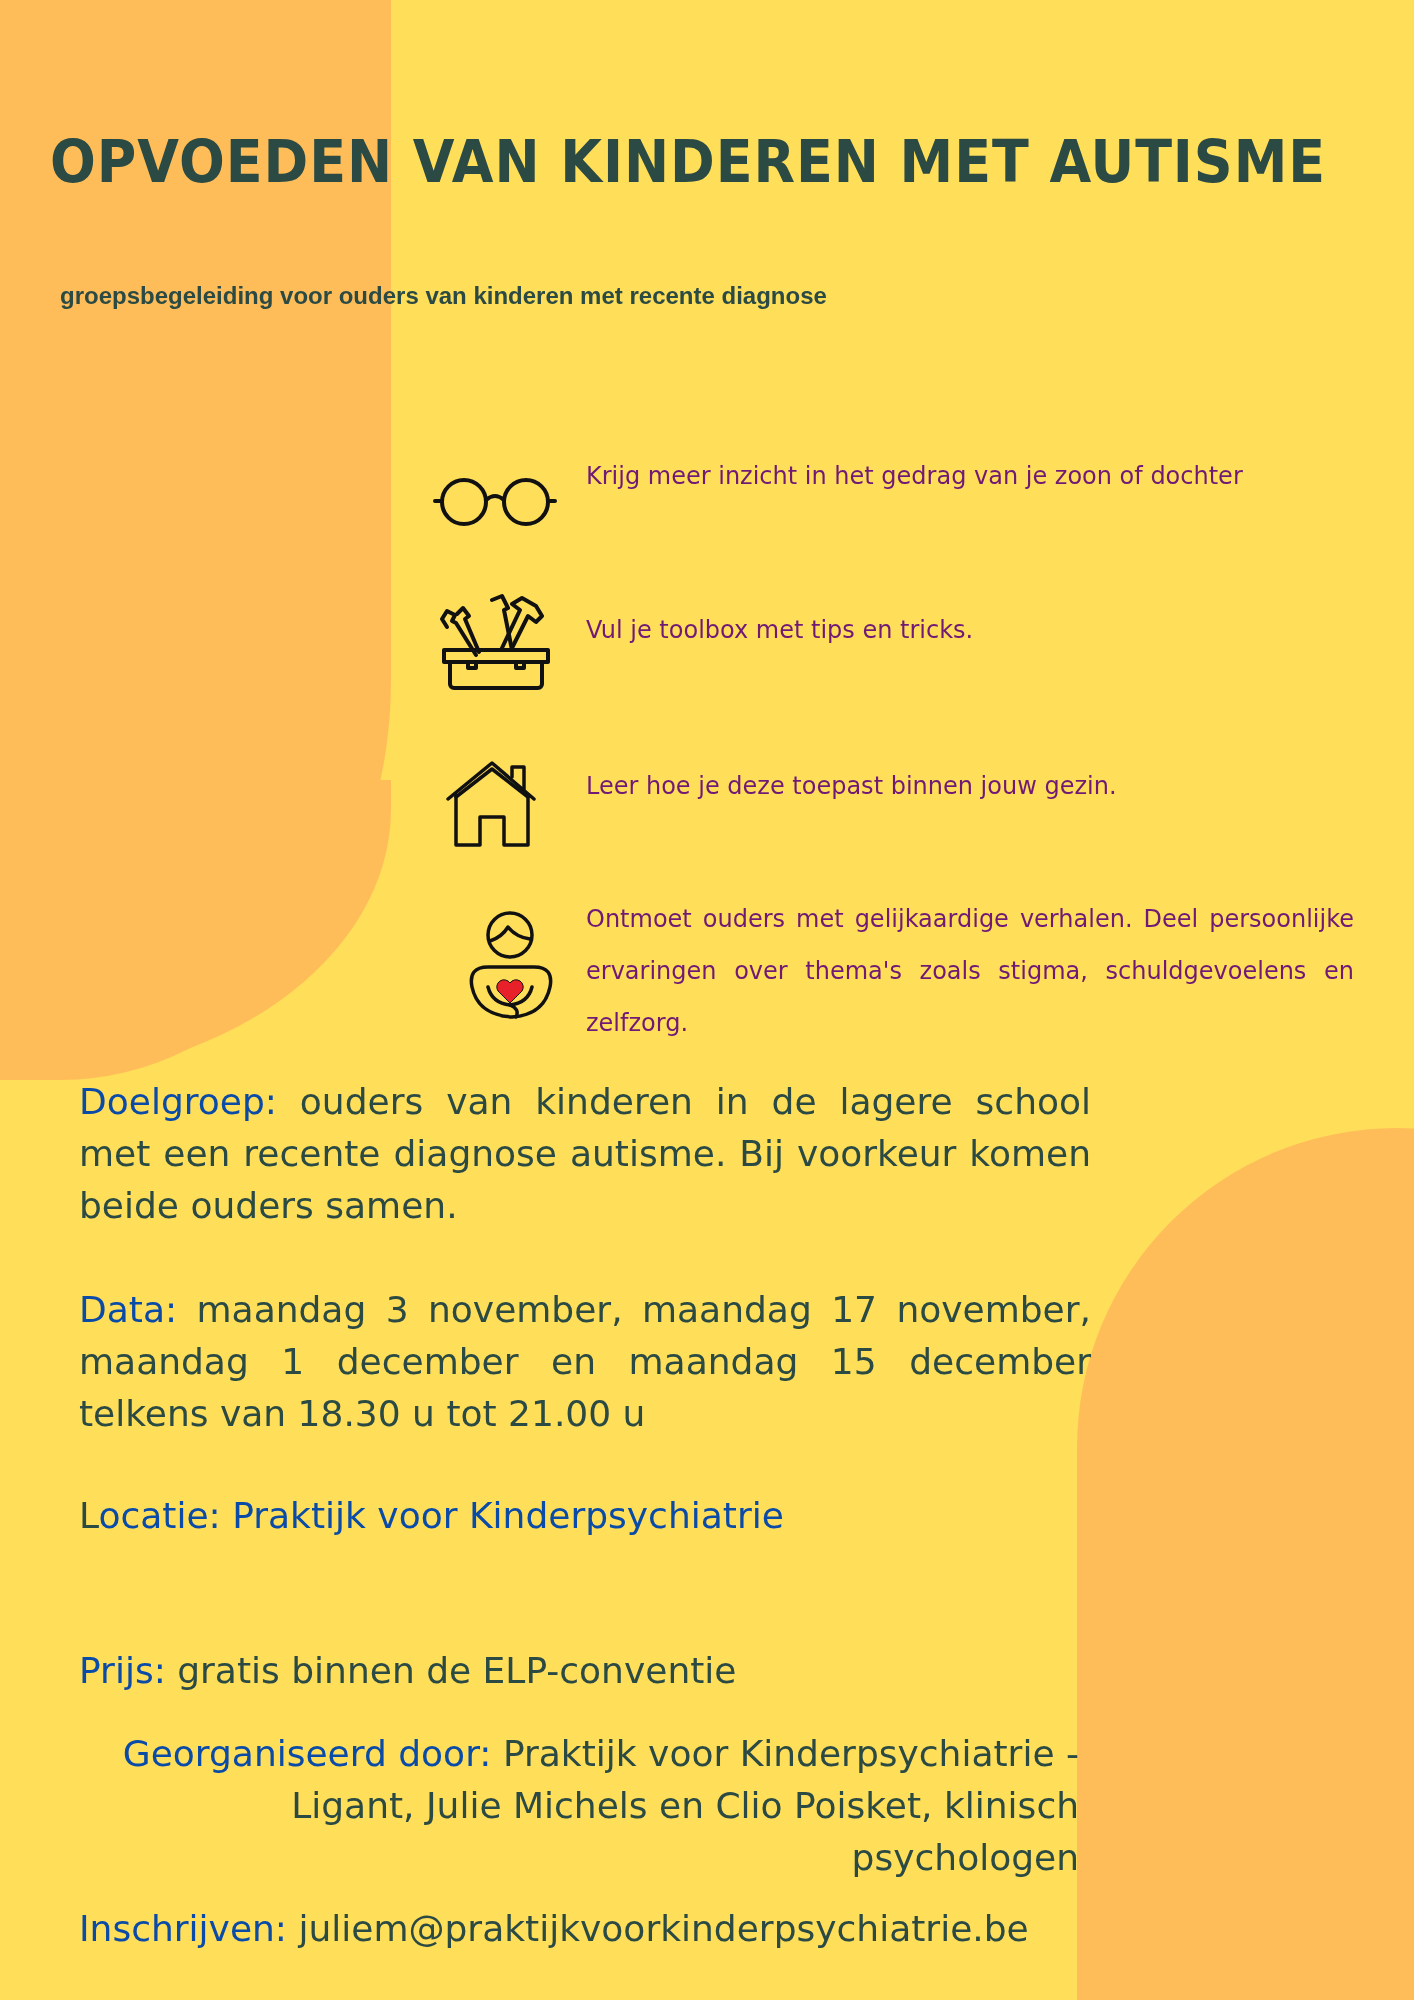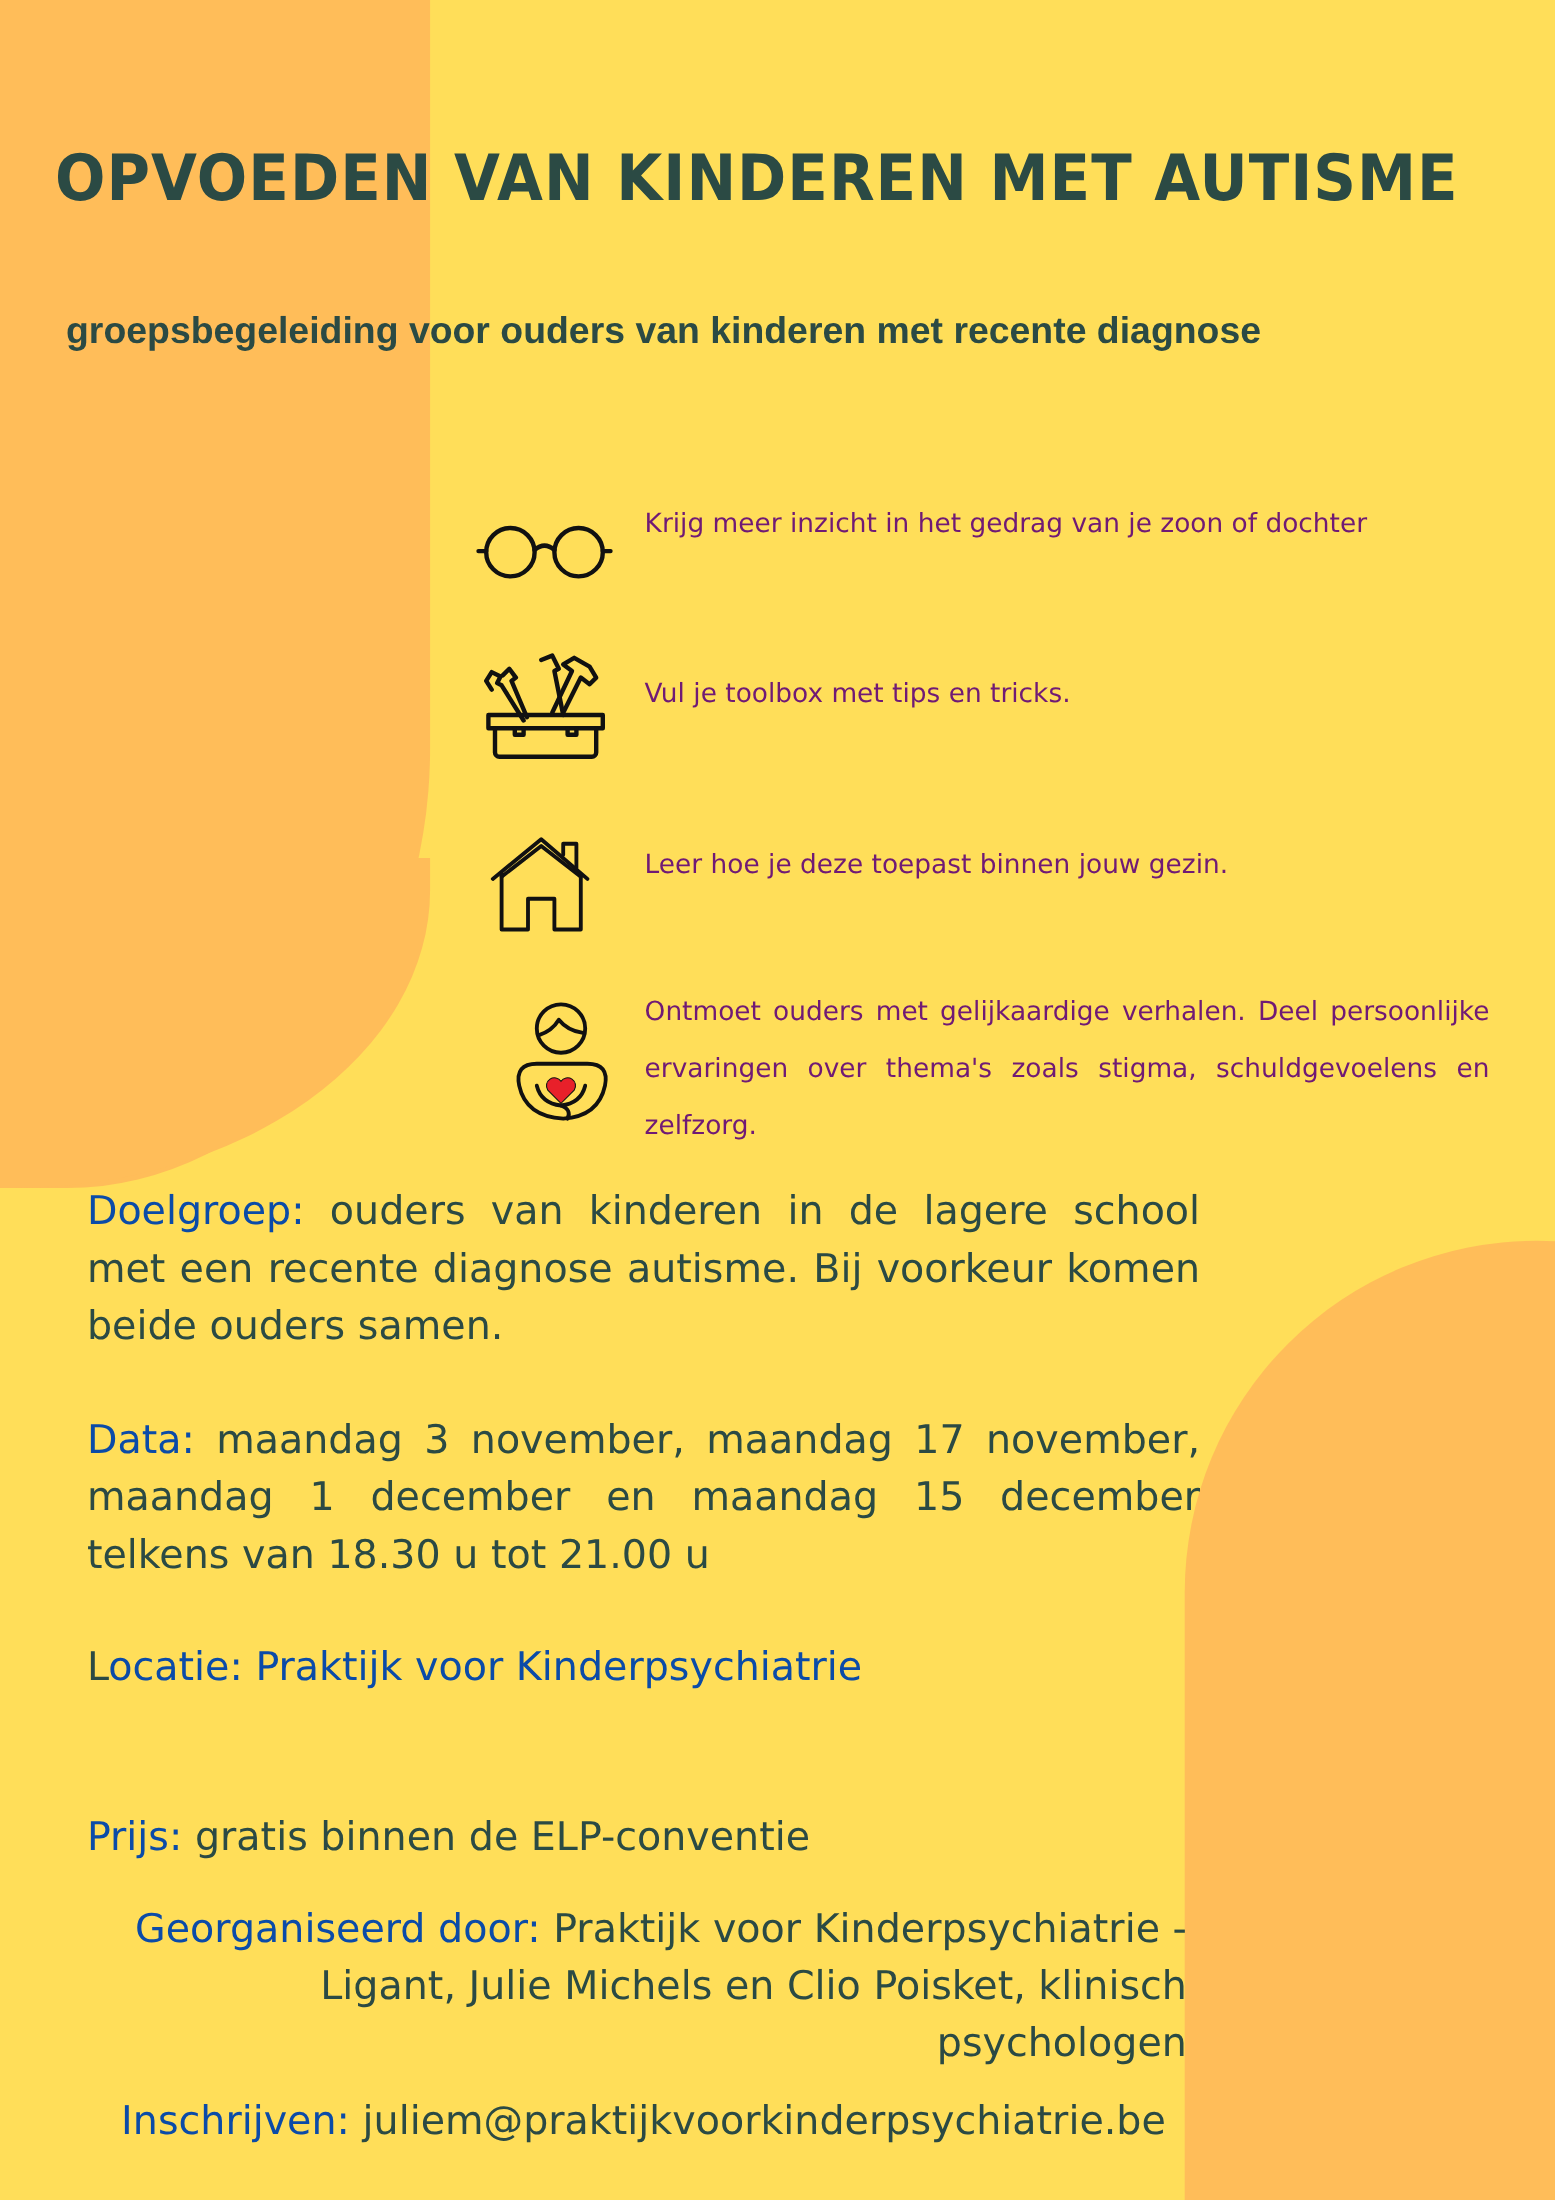--- a/index.html
+++ b/index.html
@@ -33,21 +33,21 @@
   .title {
     position: absolute; left: 50px; top: 128px; width: 1320px;
     font-family: "DejaVu Sans", sans-serif; font-weight: bold;
     font-size: 58px; letter-spacing: 1px; color: #2B4A44;
     transform: scaleX(0.93); transform-origin: left center;
     white-space: nowrap;
   }
   .subtitle {
     position: absolute; left: 60px; top: 282px;
     font-family: "Liberation Sans", sans-serif; font-weight: bold;
-    font-size: 34px; color: #2B4A44; white-space: nowrap;
+    font-size: 24px; color: #2B4A44; white-space: nowrap;
   }
   .feature { position: absolute; left: 0; width: 1414px; }
   .feature .icon { position: absolute; left: 430px; width: 130px; }
   .feature .text {
     position: absolute; left: 586px; width: 768px;
     font-family: "DejaVu Sans", sans-serif;
     font-size: 24px; line-height: 52px; color: #701a75;
     text-align: justify;
   }
   .info {
@@ -152,17 +152,17 @@
   <div class="info" style="top:1645px; text-align:left;">
     <span class="label">Prijs:</span>
     <span>gratis binnen de ELP-conventie</span>
   </div>
 
   <div class="info" style="top:1728px; text-align:right; width:1000px;">
     <span class="label">Georganiseerd door:</span>
     <span>Praktijk voor Kinderpsychiatrie - Ligant, Julie Michels en Clio Poisket, klinisch psychologen</span>
   </div>
 
-  <div class="info" style="top:1903px; text-align:center;">
+  <div class="info" style="top:1903px; text-align:left;">
     <span class="label">Inschrijven:</span>
     <span>juliem@praktijkvoorkinderpsychiatrie.be</span>
   </div>
 </div>
 
 </body></html>

